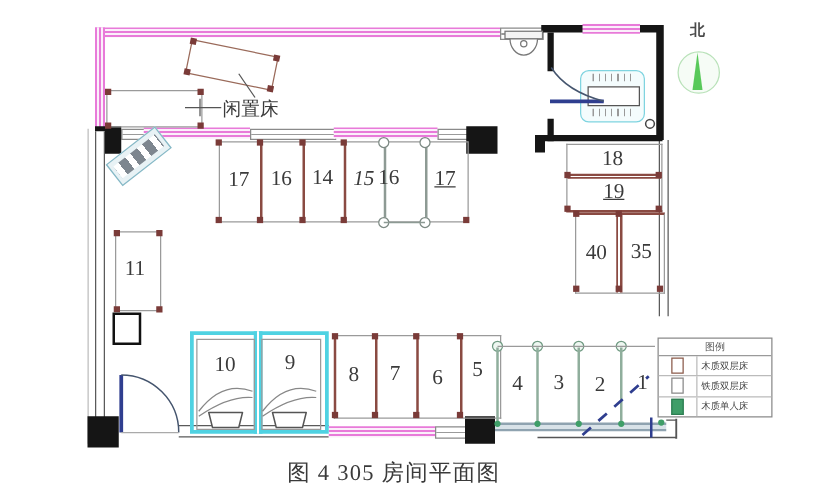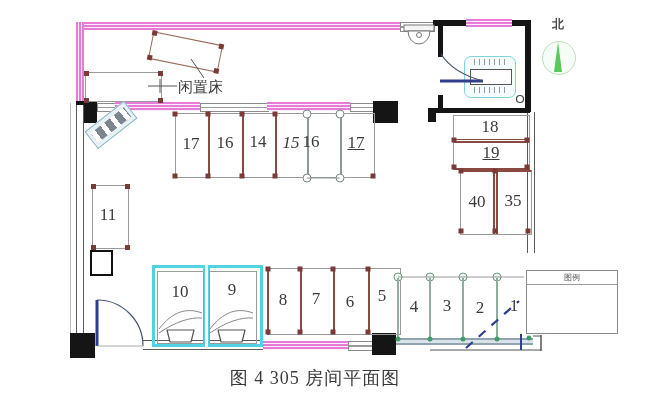--- a/index.html
+++ b/index.html
@@ -150,20 +150,38 @@
   <div class="ticks" style="left:474px;top:59px;width:32px;height:6px;"></div>
   <div class="fixture-in" style="left:470px;top:69px;width:40px;height:14px;"></div>
   <div class="ticks" style="left:474px;top:87px;width:32px;height:6px;"></div>
 
   <span class="north-label" style="left:552px;top:16px;">北</span>
   <div class="north-circle" style="left:542px;top:41px;"></div>
   <div class="north-needle" style="left:554px;top:42px;"></div>
 
   <div class="legend" style="left:526px;top:260px;width:90px;height:62px;margin-top:10px;">
     <div class="legend-hd">图例</div>
+    <div class="legend-row">
+      <div class="legend-ic">
+          <div class="sw sw-wood"></div>
+        </div>
+      <div class="legend-tx">木质双层床</div>
+    </div>
+    <div class="legend-row">
+      <div class="legend-ic">
+          <div class="sw sw-iron"></div>
+        </div>
+      <div class="legend-tx">铁质双层床</div>
+    </div>
+    <div class="legend-row">
+      <div class="legend-ic">
+          <div class="sw sw-green"></div>
+        </div>
+      <div class="legend-tx">木质单人床</div>
+    </div>
   </div>
 
   <svg class="overlay" width="650" height="402" viewBox="0 0 650 402">
 
     <line x1="97" y1="300" x2="97" y2="346" stroke="#2f3e8f" stroke-width="3"></line>
     <path d="M 97 300 A 46 46 0 0 1 143 346" fill="none" stroke="#45556e" stroke-width="1.2"></path>
     <line x1="97" y1="346" x2="143" y2="346" stroke="#aaa" stroke-width="1"></line>
 
     <line x1="440" y1="81" x2="483" y2="81" stroke="#2f3e8f" stroke-width="3"></line>
     <path d="M 483 81 Q 453 73 441 54" fill="none" stroke="#45556e" stroke-width="1.2"></path>

